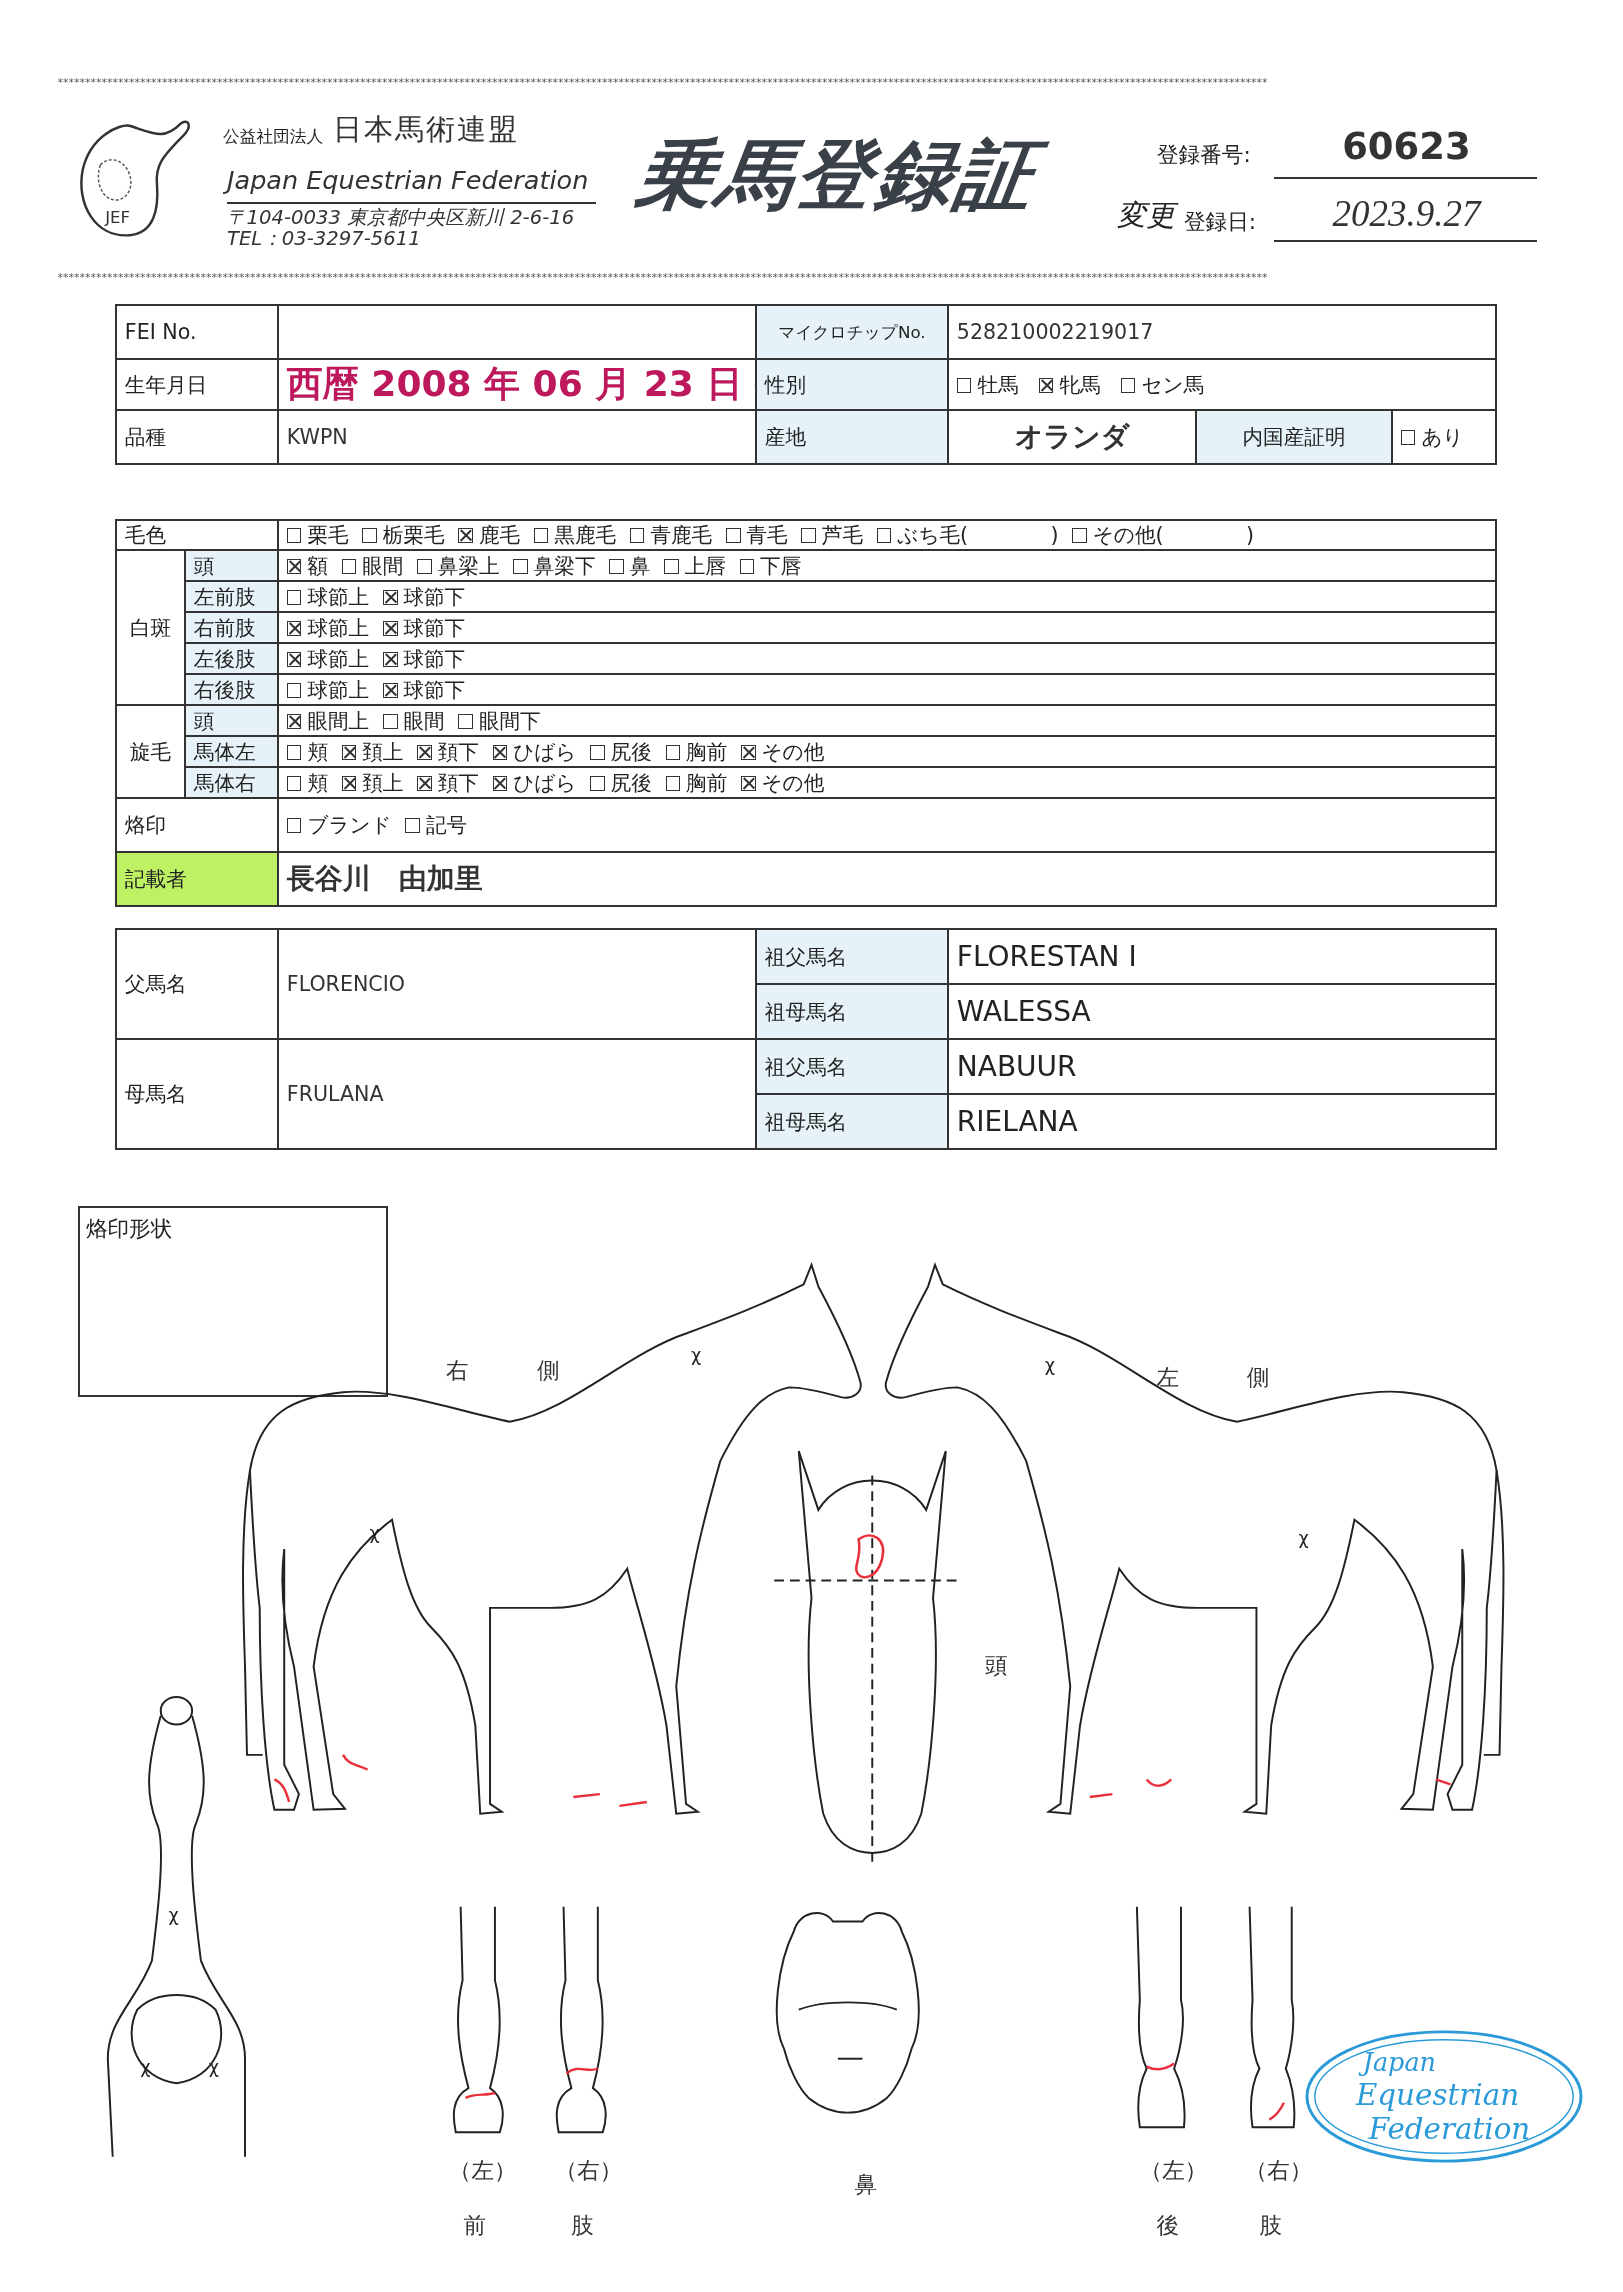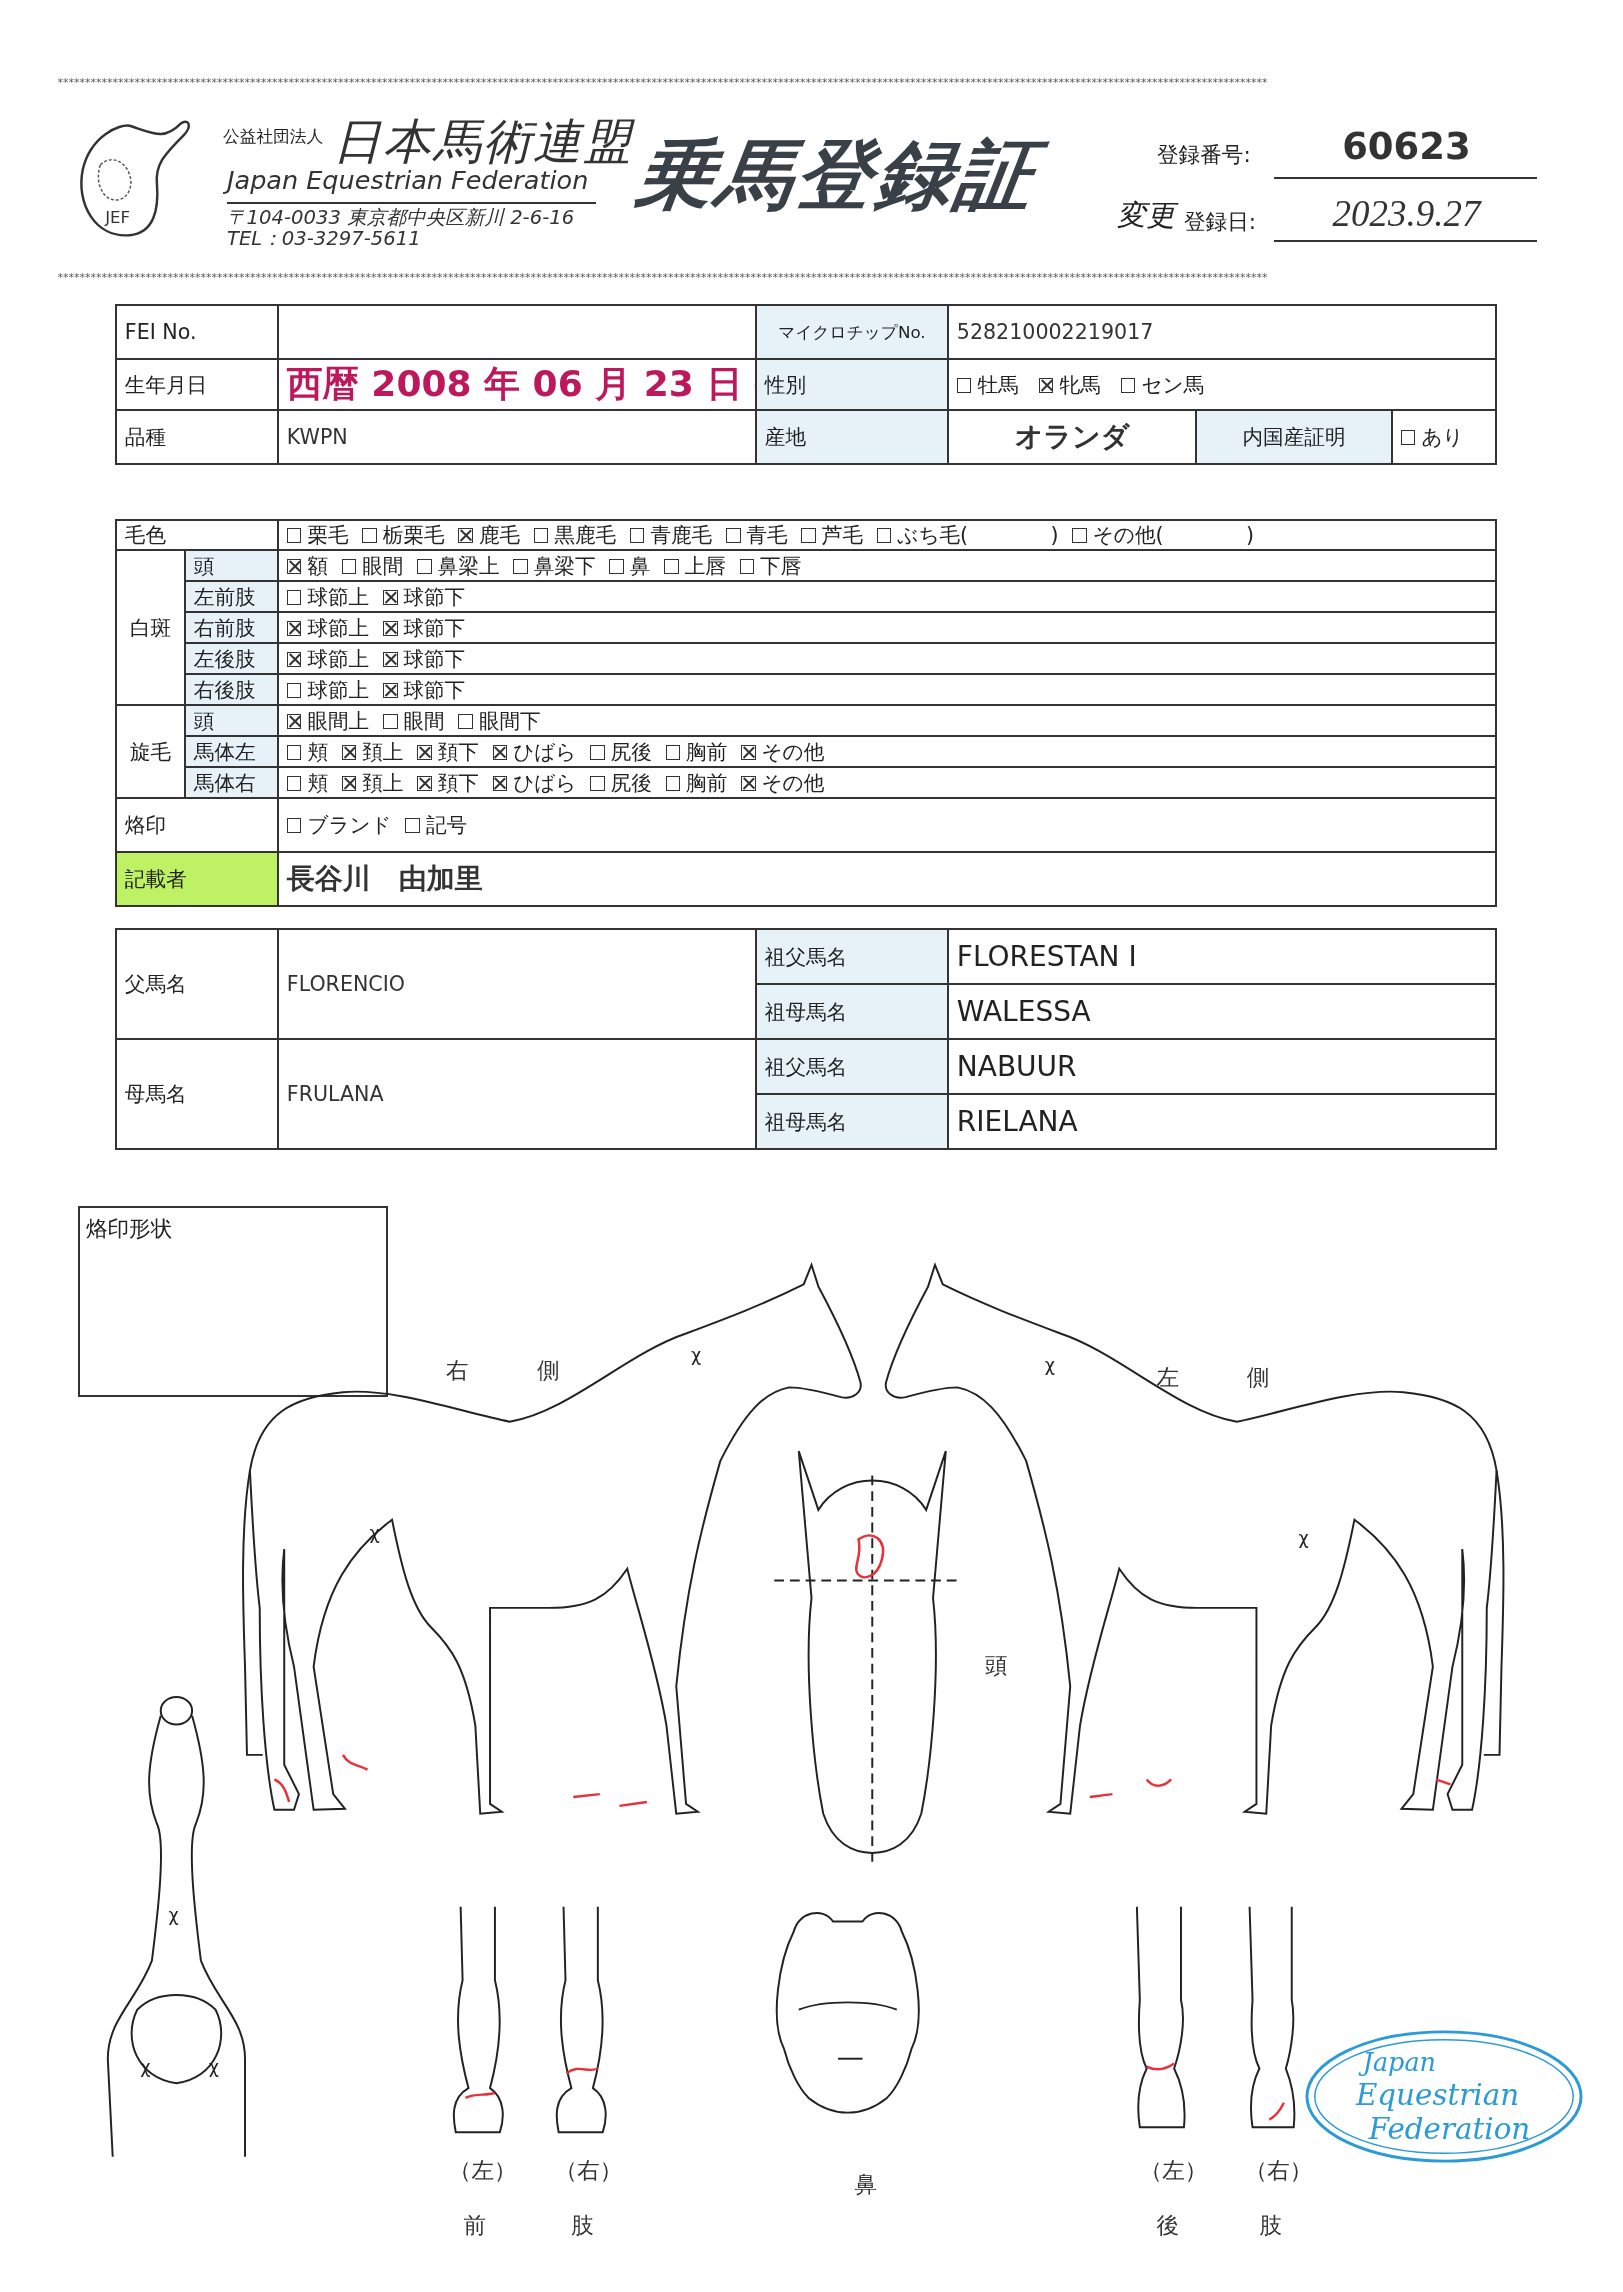--- a/index.html
+++ b/index.html
@@ -5,21 +5,21 @@
   html,body{margin:0;padding:0;background:#fff;}
   body{width:1623px;height:2293px;position:relative;overflow:hidden;
        font-family:"DejaVu Sans","Liberation Sans",sans-serif;color:#222;}
   .abs{position:absolute;}
   .stars{position:absolute;left:57px;width:1511px;height:13.7px;overflow:hidden;
          font-family:"DejaVu Sans Mono",monospace;font-size:10.8px;line-height:13.7px;
          color:#555;letter-spacing:-1px;white-space:nowrap;}
   
   .logo{left:71px;top:116px;width:127px;height:127px;}
   .org-prefix{left:223px;top:125px;font-size:16.7px;}
-  .org-name{left:333px;top:110px;font-size:48px;font-style:italic;letter-spacing:2px;color:#333;}
+  .org-name{left:333px;top:110px;font-size:29px;letter-spacing:2px;color:#333;}
   .org-en{left:227px;top:165px;font-size:25.5px;font-style:italic;color:#333;}
   .org-rule{left:227px;top:202px;width:369px;height:2px;background:#333;}
   .org-addr{left:227px;top:208px;font-size:19.6px;font-style:italic;line-height:20.6px;color:#333;}
   .doc-title{left:637px;top:125px;font-size:76px;font-weight:bold;font-style:italic;
              color:#3a4048;letter-spacing:3.9px;transform:skewX(-8deg);}
   .reg-label{left:1157px;top:140px;font-size:21.6px;}
   .reg-value{left:1274px;top:125px;width:265px;text-align:center;font-size:37px;font-weight:bold;color:#333;}
   .reg-rule{left:1274px;top:177px;width:263px;height:2px;background:#333;}
   .date-mark{left:1117px;top:196px;font-size:29px;font-style:italic;}
   .date-label{left:1184px;top:207px;font-size:21.6px;}

